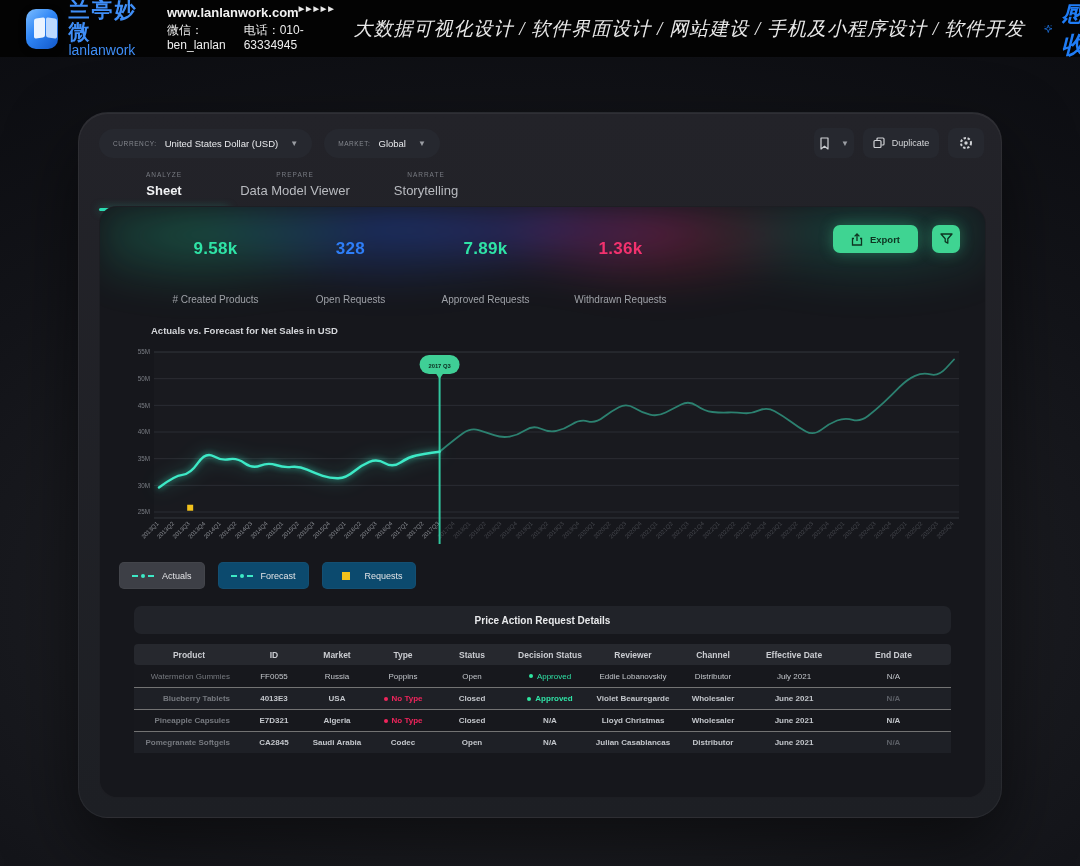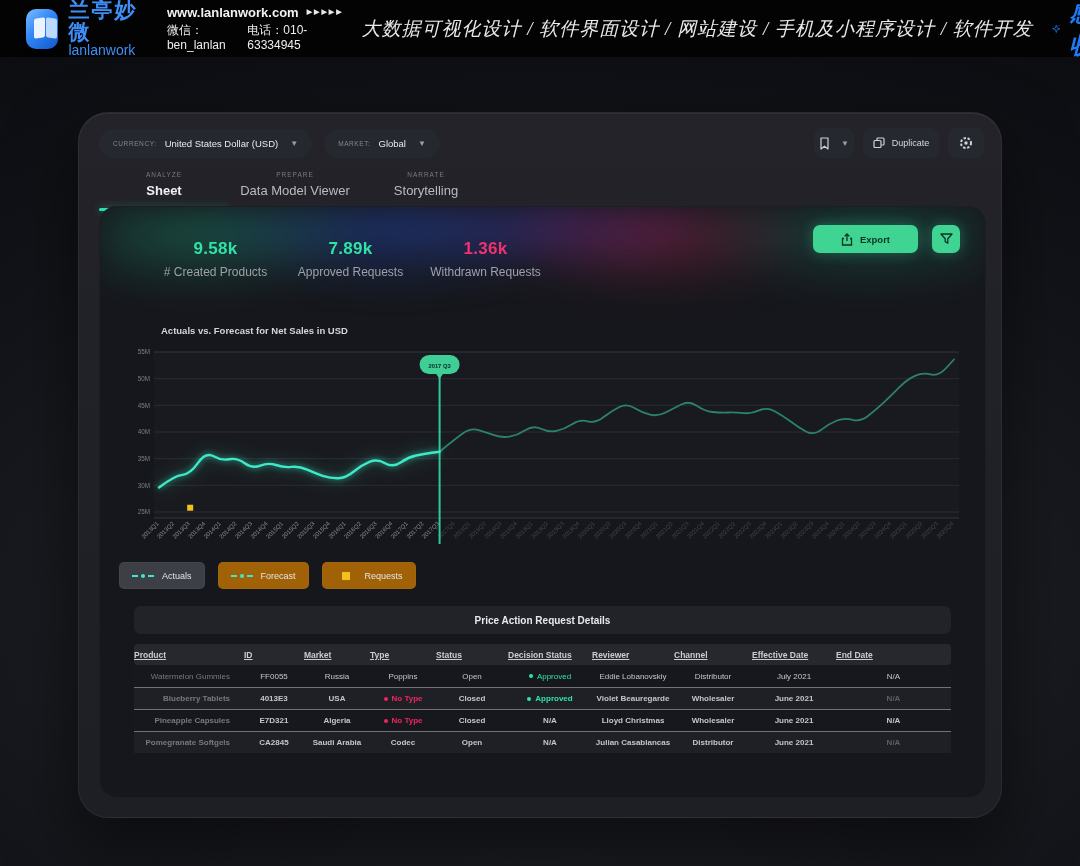--- a/index.html
+++ b/index.html
@@ -9,21 +9,21 @@
   
   .banner { height:57px; background:#030303; display:flex; align-items:center; padding:0 26px; gap:18px; }
   .logo-wrap { display:flex; align-items:center; gap:10px; }
   .logo-book { width:40px; height:40px; border-radius:10px; background:linear-gradient(135deg,#7cbdff 0%,#2f86f6 45%,#1257c8 100%); position:relative; box-shadow:0 2px 6px rgba(0,0,0,.6); }
   .logo-book::before { content:""; position:absolute; left:8px; top:9px; width:11px; height:20px; background:#eaf3ff; transform:skewY(-8deg); border-radius:2px; }
   .logo-book::after { content:""; position:absolute; left:20px; top:9px; width:11px; height:20px; background:#bcd9ff; transform:skewY(8deg); border-radius:2px; }
   .brand-text { display:flex; flex-direction:column; line-height:1.05; }
   .brand-cn { color:#3f8ef7; font-size:21px; font-weight:bold; letter-spacing:2px; }
   .brand-en { color:#3f8ef7; font-size:14px; }
   .contact { display:flex; flex-direction:column; gap:3px; line-height:1.2; margin-left:6px; }
-  .contact .site-line { color:#f2f2f2; font-size:13px; font-weight:bold; display:flex; align-items:center; gap:8px; }
+  .contact .site-line { color:#f2f2f2; font-size:13px; font-weight:bold; display:flex; align-items:flex-start; }
   .site-arrows { font-size:7px; color:#e8e8e8; letter-spacing:2px; }
   .contact .wx-line { color:#eeeeee; font-size:12px; display:flex; }
   .services { flex:1; text-align:center; color:#e9e9e9; font-family:"Liberation Serif", serif; font-style:italic; font-size:19px; letter-spacing:1px; white-space:nowrap; }
   .collect { display:flex; align-items:center; gap:8px; }
   .collect-label { color:#1f7cf5; font-family:"Liberation Serif", serif; font-style:italic; font-weight:bold; font-size:24px; letter-spacing:1px; }
 
   
   .stage { position:relative; width:1080px; height:809px; background:radial-gradient(120% 95% at 50% 68%, #26272c 0%, #131419 55%, #08090d 100%); }
 
   
@@ -61,44 +61,44 @@
   .panel { position:absolute; left:20px; top:93px; width:887px; height:592px; border-radius:18px; background:#151categorie6b; background:#16171c; overflow:hidden; border:1px solid rgba(255,255,255,.03); }
   .glow { position:absolute; left:0; top:0; width:100%; height:170px; pointer-events:none; filter:blur(16px);
     background:
       radial-gradient(250px 95px at 11% 14%, rgba(32,201,151,.30), transparent 70%),
       radial-gradient(280px 105px at 33% 8%, rgba(41,98,255,.34), transparent 70%),
       radial-gradient(240px 95px at 52% 6%, rgba(120,60,220,.26), transparent 70%),
       radial-gradient(220px 90px at 63% 16%, rgba(235,40,90,.27), transparent 72%),
       radial-gradient(280px 105px at 87% 10%, rgba(30,175,145,.27), transparent 70%); }
 
   .panel-actions { position:absolute; top:18px; right:25px; display:flex; gap:14px; z-index:5; }
-  .export-btn { height:28px; padding:0 28px; background:#3fd492; border-radius:7px; display:flex; align-items:center; gap:7px;
+  .export-btn { height:28px; padding:0 18px; background:#3fd492; border-radius:7px; display:flex; align-items:center; gap:7px;
                 color:#0e3421; font-size:9.5px; font-weight:bold; cursor:pointer; box-shadow:0 0 14px rgba(63,212,146,.35); }
   .filter-btn { width:28px; height:28px; background:#3fd492; border-radius:7px; display:flex; align-items:center; justify-content:center; cursor:pointer; box-shadow:0 0 14px rgba(63,212,146,.35); }
 
   .kpis { position:absolute; left:48px; top:32px; display:flex; z-index:4; }
   .kpi { width:135px; display:flex; flex-direction:column; align-items:center; gap:6px; }
   .kpi-value { font-size:17px; font-weight:bold; letter-spacing:.3px; }
-  .kpi-label { font-size:12px; color:#9ea1a7; }
-
-  .chart-title { position:absolute; left:61px; top:118px; font-size:9.5px; font-weight:bold; color:#d4d6da; z-index:4; }
+  .kpi-label { font-size:10px; color:#9ea1a7;margin-top:29px; }
+
+  .chart-title { position:absolute; left:51px; top:118px; font-size:9.5px; font-weight:bold; color:#d4d6da; z-index:4; }
   .chart-svg { position:absolute; left:26px; top:131px; z-index:3; }
   .actuals-line { filter:drop-shadow(0 0 3px rgba(61,233,198,.75)) drop-shadow(0 0 9px rgba(61,233,198,.35)); }
 
   .legend { position:absolute; left:19px; top:355px; display:flex; gap:13px; z-index:4; }
-  .legend-btn { height:27px; padding:0 12px; border-radius:5px; background:#a16207; display:flex; align-items:center; gap:8px;
+  .legend-btn { height:27px; padding:0 12px; border-radius:5px; background:#0c4a6e; display:flex; align-items:center; gap:8px;
                 font-size:9px; color:#e2e3e6; cursor:pointer; border:1px solid rgba(255,255,255,.03); }
   .legend-btn.active { background:#3d3f46; }
 
   .table-block { position:absolute; left:34px; top:399px; width:817px; z-index:4; }
   .tbl-title { height:28px; background:#212329; border-radius:7px; display:flex; align-items:center; justify-content:center;
                font-size:10px; font-weight:bold; color:#e8e9eb; }
   .tbl-grid { display:grid; grid-template-columns:110px 60px 66px 66px 72px 84px 82px 78px 84px 1fr; align-items:center; }
   .tbl-header { margin-top:10px; height:21px; background:#26282e; border-radius:4px; }
-  .tbl-header .cell { font-size:8.5px; font-weight:bold; color:#caccd1; text-align:left;text-decoration:underline; }
+  .tbl-header .cell { font-size:8.5px; font-weight:bold; color:#caccd1; text-align:center; }
   .tbl-row { height:22px; cursor:pointer; }
   .tbl-row:nth-child(odd) { background:#17181d; }
   .tbl-row:nth-child(even) { background:#1e2026; }
   .tbl-row + .tbl-row { border-top:1px solid #737373;font-weight:bold; }
   .cell { font-size:8px; color:#c3c6cb; text-align:center; white-space:nowrap; }
   .cell.product { text-align:right; padding-right:14px; color:#76797f; }
   .cell .dot { display:inline-block; width:4px; height:4px; border-radius:50%; margin-right:4px; vertical-align:middle; }
   .dot.green { background:#2ee6a0; } .dot.red { background:#f0255c; }
   .tone-green { color:#2fe3a6; } .tone-red { color:#f0255c; } .tone-dim { color:#5c5f66; }
 </style>
@@ -203,20 +203,24 @@
           <svg class="icon-svg" width="13" height="12" viewBox="0 0 13 12">
             <path d="M1 1 h11 L7.8 5.8 v4.4 L5.2 8.6 V5.8 Z" fill="none" stroke="#0e3421" stroke-width="1.3" stroke-linejoin="round"></path>
           </svg>
         </div>
       </div>
 
       <div class="kpis">
           <div class="kpi">
             <span class="kpi-value" style="color: rgb(47, 227, 166);">9.58k</span>
             <span class="kpi-label"># Created Products</span>
+          </div>
+          <div class="kpi">
+            <span class="kpi-value" style="color: rgb(46, 126, 247);">328</span>
+            <span class="kpi-label">Open Requests</span>
           </div>
           <div class="kpi">
             <span class="kpi-value" style="color: rgb(47, 227, 166);">7.89k</span>
             <span class="kpi-label">Approved Requests</span>
           </div>
           <div class="kpi">
             <span class="kpi-value" style="color: rgb(242, 50, 110);">1.36k</span>
             <span class="kpi-label">Withdrawn Requests</span>
           </div>
         </div>

